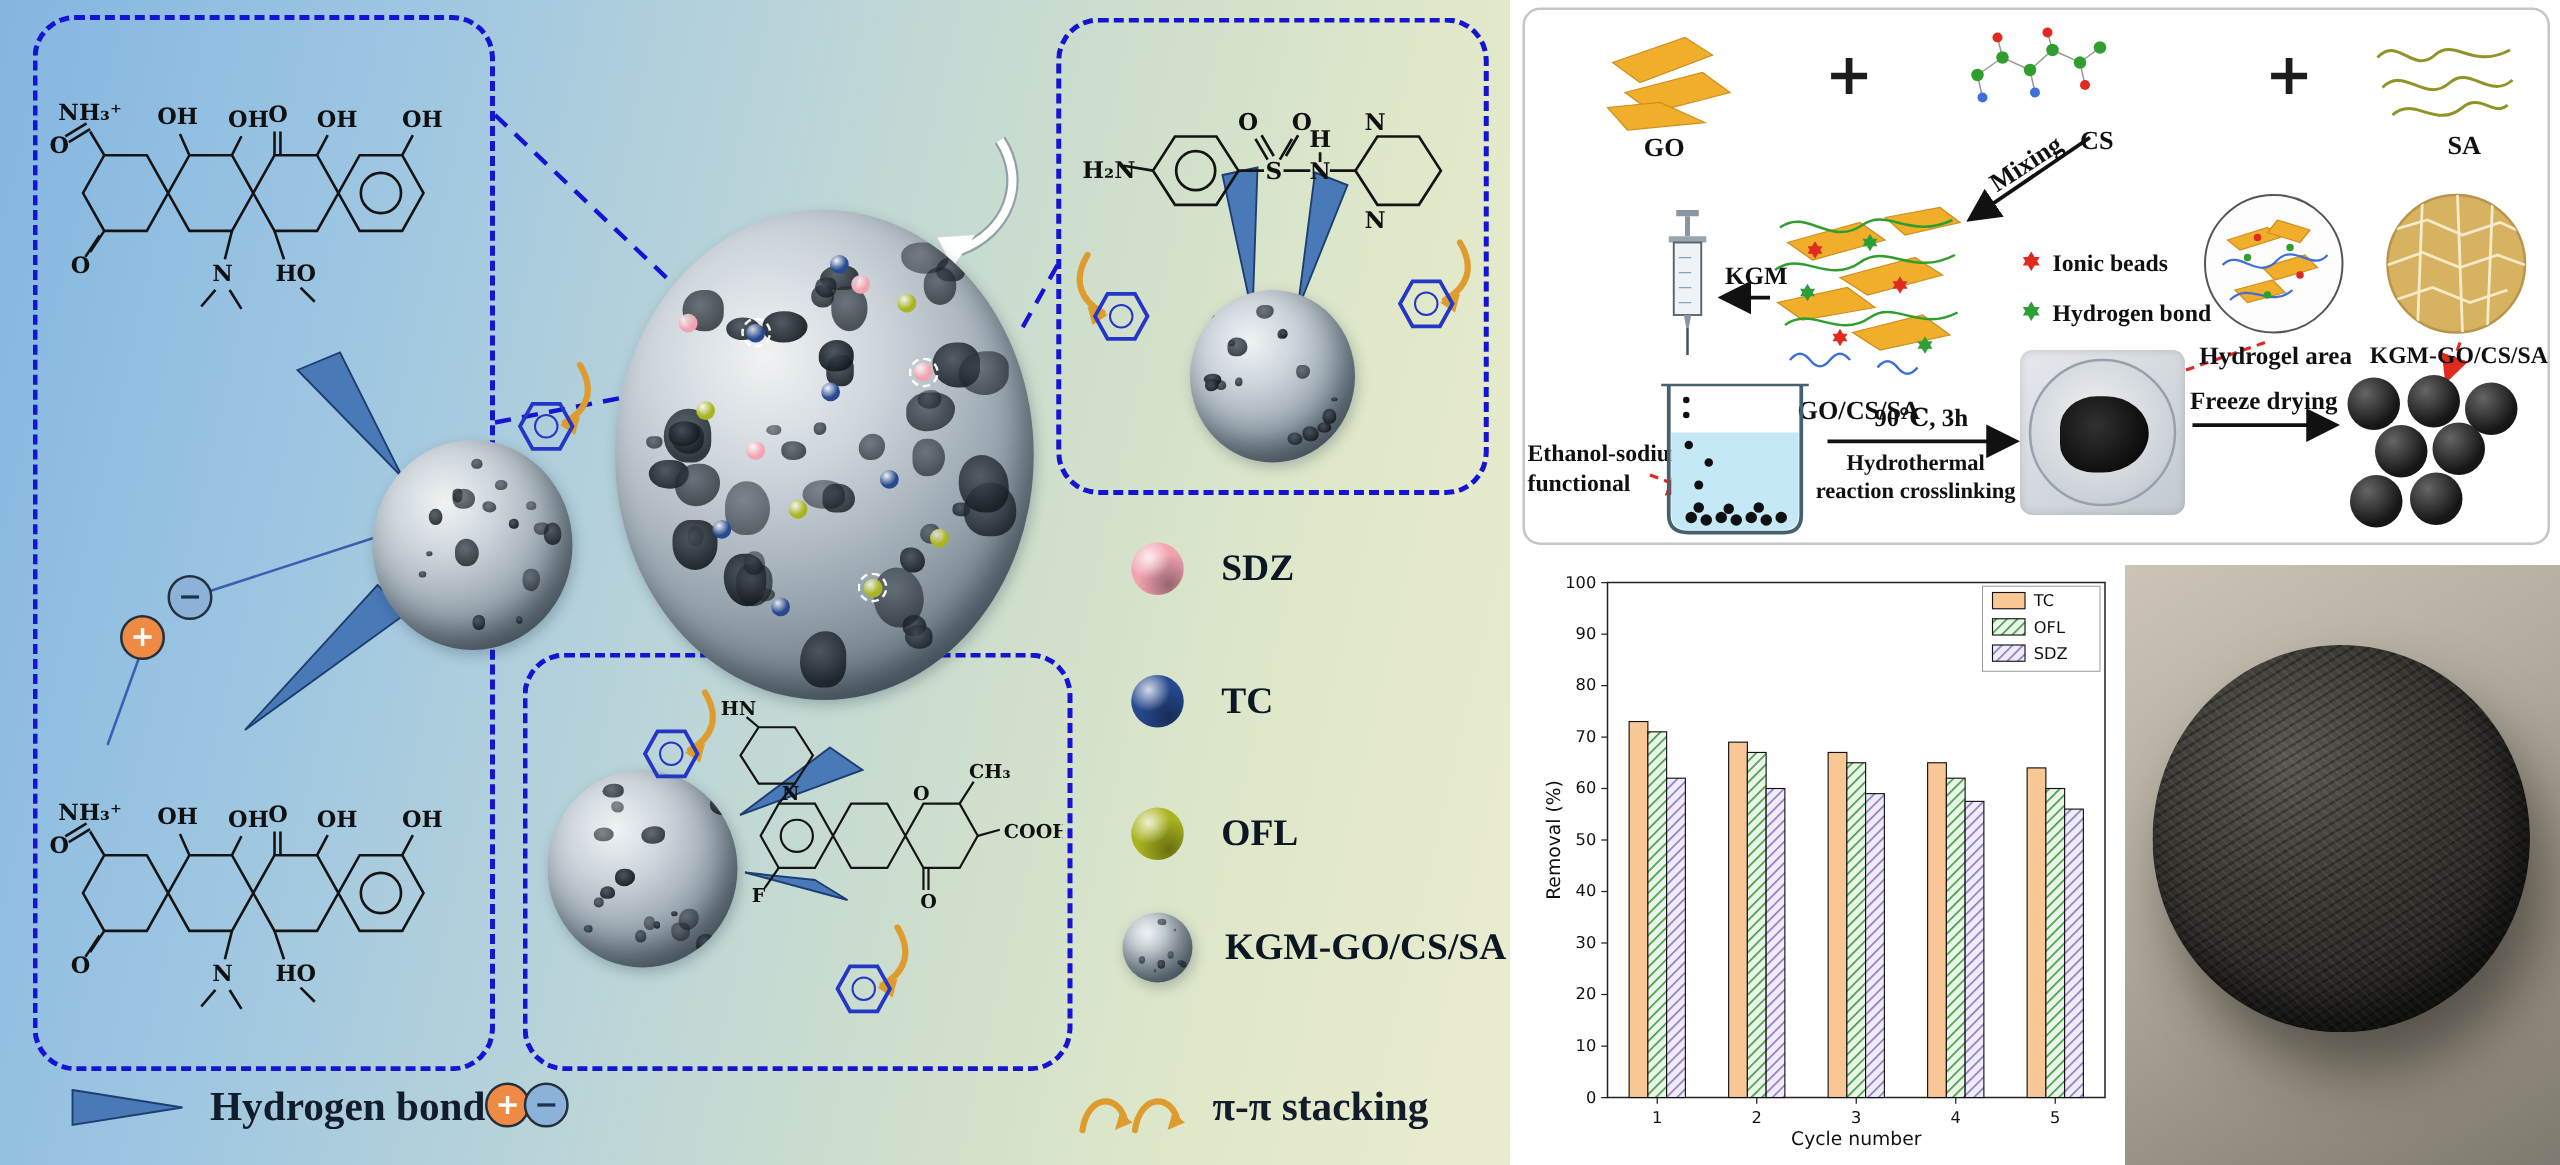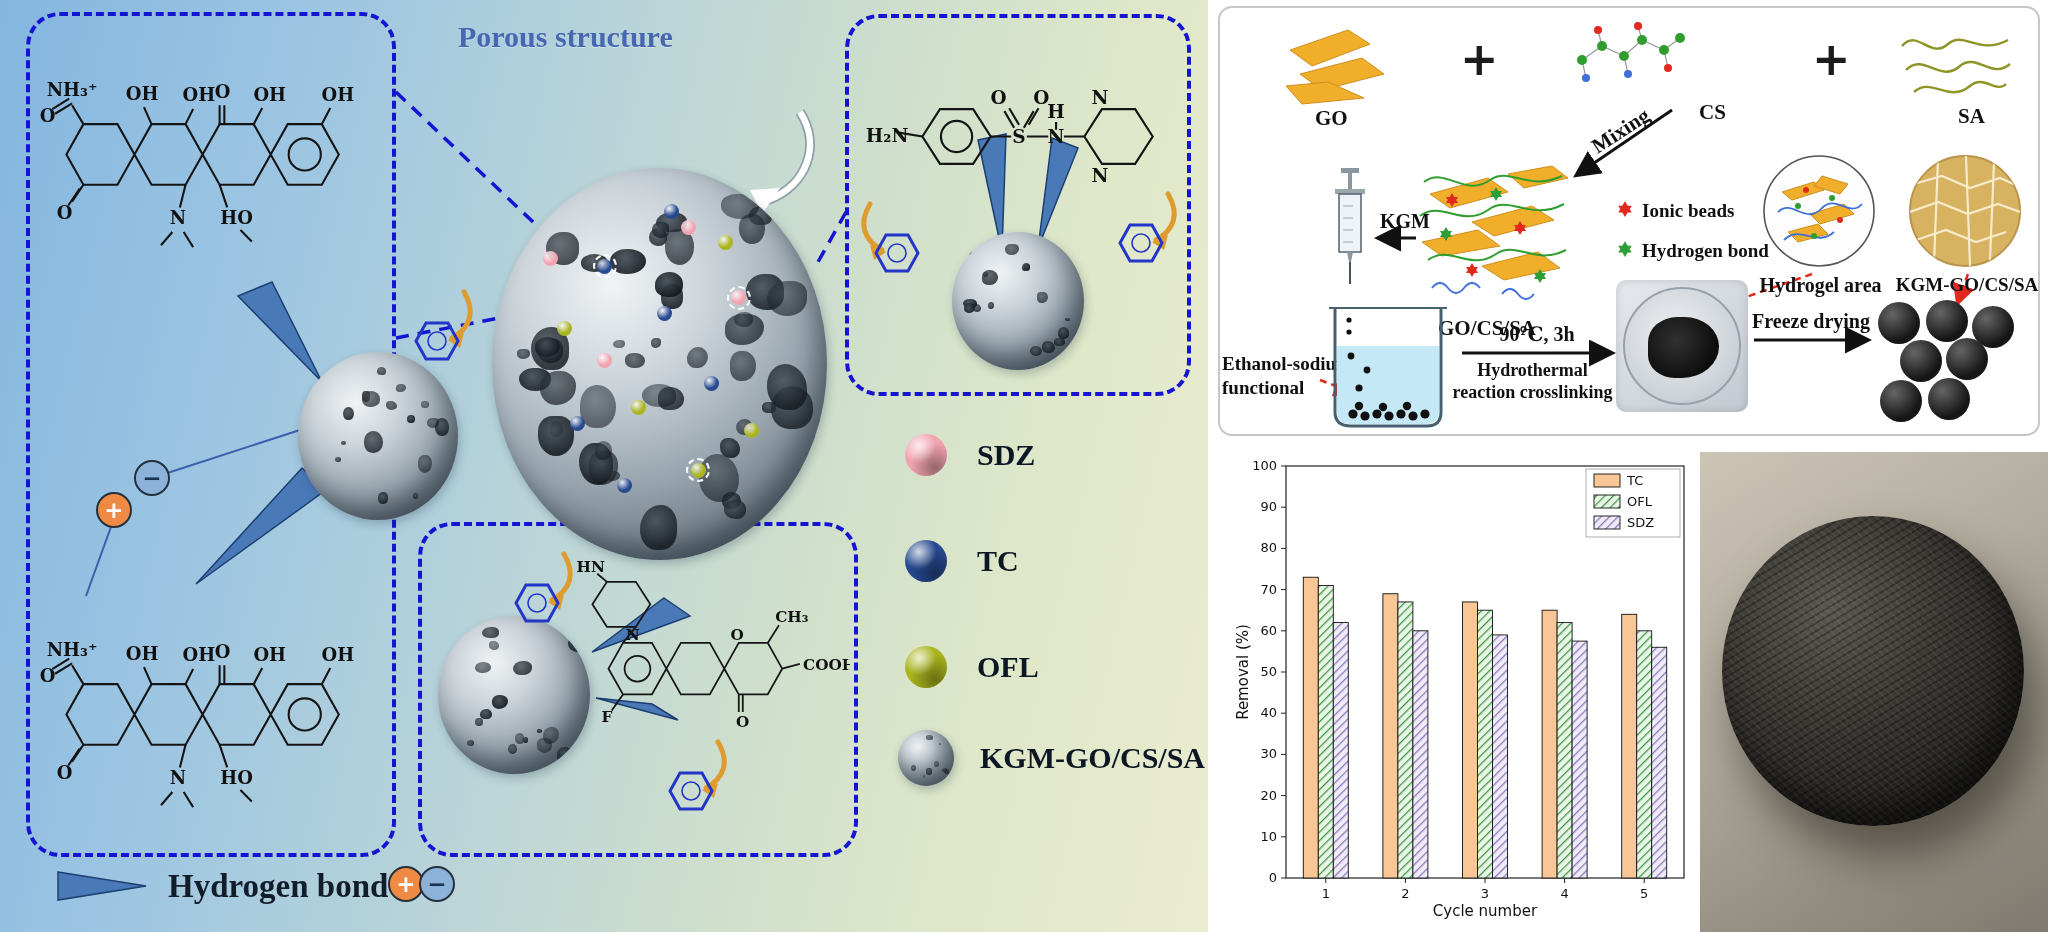--- a/index.html
+++ b/index.html
@@ -84,21 +84,20 @@
         <path d="M112,524 L86,596"></path>
       </g>
       <g>
         <path d="M800,112 C822,146 806,186 768,200" stroke="#8fa0ab" stroke-width="10" fill="none"></path>
         <path d="M800,112 C822,146 806,186 768,200" stroke="#ffffff" stroke-width="6.5" fill="none"></path>
         <polygon points="780,188 762,214 750,190" fill="#ffffff"></polygon>
       </g>
     </svg>
 
     <div class="props abs" style="left:458px;top:16px">
-      <div>Porous structure</div>
     </div>
 
     <svg class="abs" style="left:38px;top:22px" width="350" height="227" viewBox="0 0 370 240">
       <path class="bond" d="M30,140 L48,108 L84,108 L102,140 L84,172 L48,172 Z M102,140 L120,108 L156,108 L174,140 L156,172 L120,172 Z M174,140 L192,108 L228,108 L246,140 L228,172 L192,172 Z M246,140 L264,108 L300,108 L318,140 L300,172 L264,172 Z"></path>
       <circle class="bond" cx="282" cy="140" r="17"></circle>
       <path class="bond" d="M48,108 L36,88 M36,86 L18,97 M33,81 L15,92 M120,108 L112,90 M156,108 L164,92 M192,108 L192,88 M197,108 L197,88 M228,108 L237,91 M300,108 L309,91 M48,172 L36,190 M44,176 L32,194 M156,172 L150,196 M192,172 L200,196 M142,222 L130,236 M154,222 L164,238 M214,220 L226,232"></path>
       <text class="mlabel" x="36" y="78">NH₃⁺</text>
       <text class="mlabel" x="10" y="106">O</text>
       <text class="mlabel" x="110" y="82">OH</text>
       <text class="mlabel" x="170" y="84">OH</text>
@@ -379,20 +378,29 @@
     <div class="abs interaction" style="left:388px;top:866px">
       <div style="display:flex">
         <div class="charge plus">
             <span>+</span>
           </div>
         <div class="charge minus" style="margin-left:-5px">
             <span>−</span>
           </div>
       </div>
     </div>
+    <div class="abs interaction" style="left:856px;top:862px">
+      <svg width="94" height="48" viewBox="0 0 94 48">
+        <path class="oarrow" d="M10,42 C14,14 38,12 44,34"></path>
+          <polygon points="40,28 50,36 36,42" fill="#df9c2e"></polygon>
+        <path class="oarrow" d="M52,42 C56,14 80,12 86,34"></path>
+          <polygon points="82,28 92,36 78,42" fill="#df9c2e"></polygon>
+      </svg>
+      <span class="interaction-label">π-π stacking</span>
+    </div>
   </section>
 
   <section class="abs" style="left:1208px;top:0;width:840px;height:932px;background:#fff">
 
     <div class="scheme-box abs" style="left:10px;top:6px;width:822px;height:430px">
 
       <svg class="abs" style="left:0;top:0" width="822" height="430">
         <defs>
           <marker id="ab" markerWidth="9" markerHeight="9" refX="7" refY="4.5" orient="auto">
               <path d="M0,0 L9,4.5 L0,9 Z" fill="#111"></path>
@@ -435,21 +443,21 @@
             <circle cx="74" cy="24" r="5" fill="#2f9e2f"></circle>
             <circle cx="96" cy="34" r="5" fill="#2f9e2f"></circle>
             <circle cx="112" cy="22" r="5" fill="#2f9e2f"></circle>
           <circle cx="30" cy="14" r="4" fill="#e02a1e"></circle>
             <circle cx="70" cy="10" r="4" fill="#e02a1e"></circle>
             <circle cx="100" cy="52" r="4" fill="#e02a1e"></circle>
           <circle cx="60" cy="58" r="4" fill="#3f6fd8"></circle>
             <circle cx="18" cy="62" r="4" fill="#3f6fd8"></circle>
         </g>
       </svg>
-      <div class="scheme-label abs" style="left:479px;top:92px">CS</div>
+      <div class="scheme-label abs" style="left:444px;top:92px">CS</div>
 
       <div class="plus-sign abs" style="left:592px;top:24px">+</div>
 
       <svg class="abs" style="left:676px;top:14px" width="118" height="82" viewBox="0 0 118 82">
         <g stroke="#8f9427" stroke-width="2.4" fill="none">
           <path d="M6,24 C22,6 34,38 52,22 C68,8 82,34 112,18"></path>
           <path d="M10,48 C28,30 44,62 64,44 C80,30 96,58 114,42"></path>
           <path d="M18,70 C36,54 52,82 74,64 C88,52 100,72 110,62"></path>
         </g>
       </svg>

